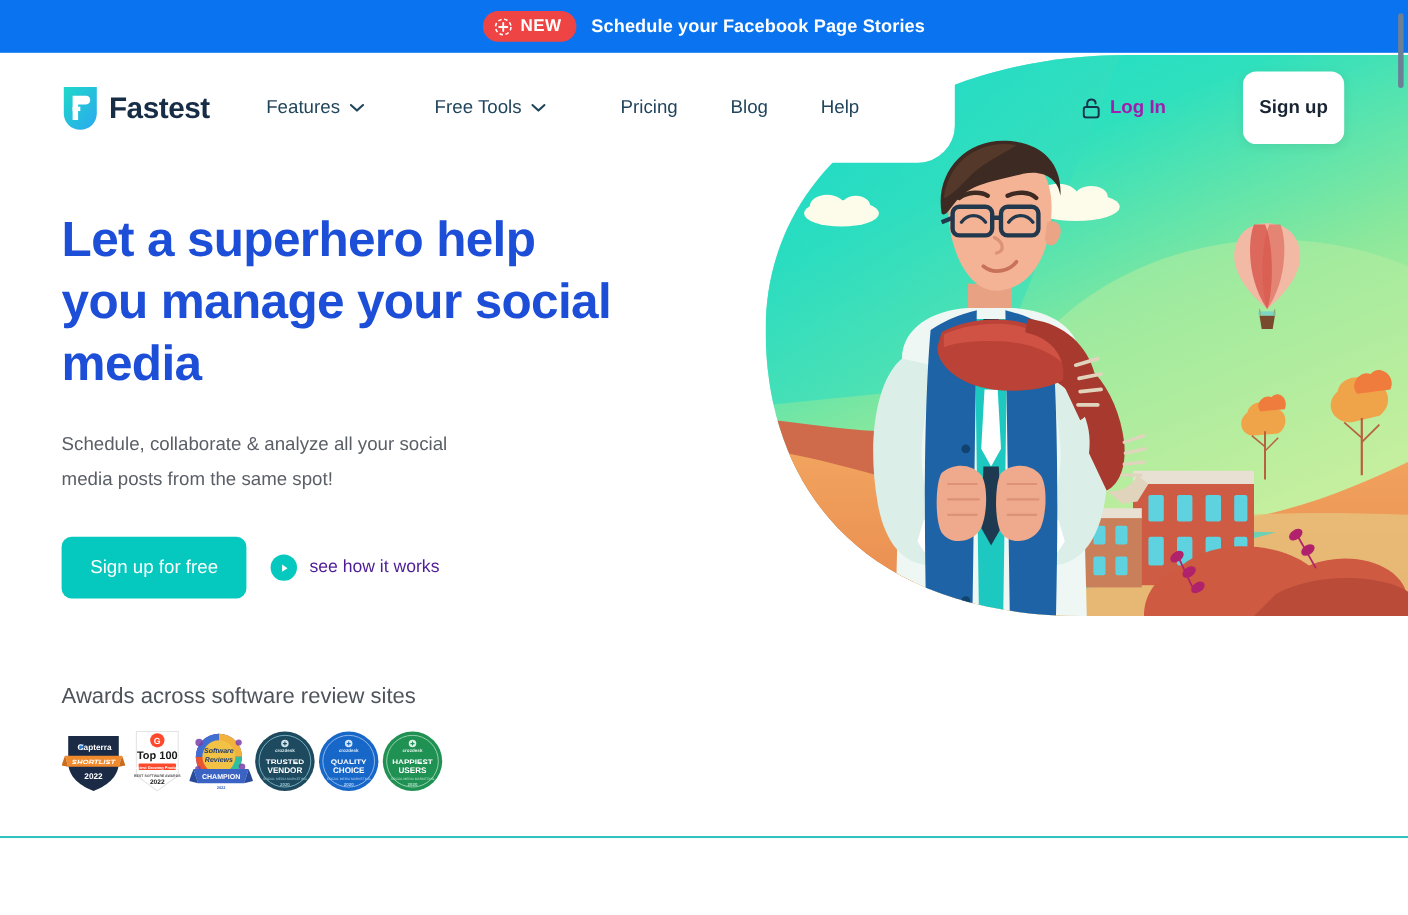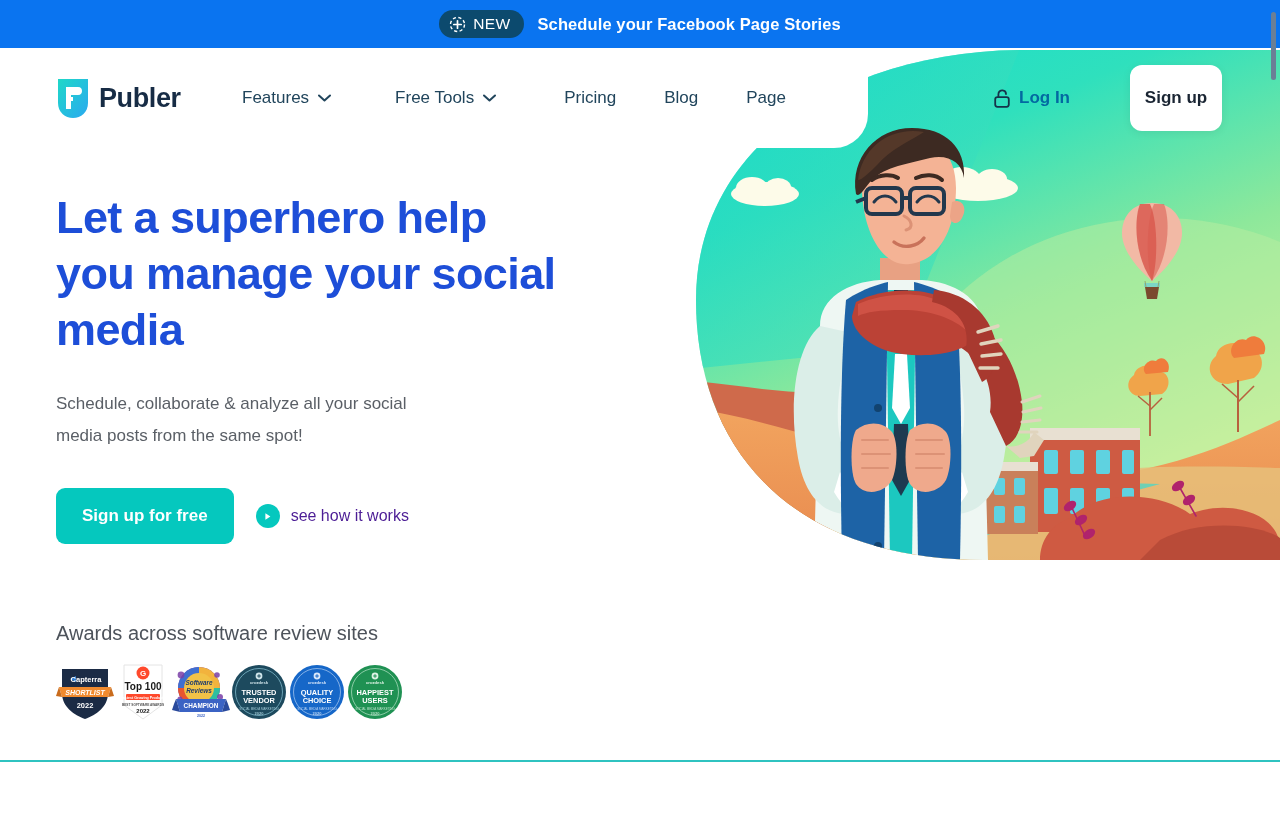--- a/index.html
+++ b/index.html
@@ -14,23 +14,23 @@
 
   
   .announce-bar {
     position: absolute; top: 0; left: 0; width: 1280px; height: 48px;
     background: #0a74f0;
     display: flex; align-items: center; justify-content: center;
     gap: 14px; z-index: 40;
   }
   .new-pill {
     display: flex; align-items: center; gap: 7px;
-    background: #0c4a6e; color: #fff;
+    background: #ef4444; color: #fff;
     border-radius: 16px; padding: 5px 13px 5px 10px;
-    font-size: 15.5px; font-weight: normal; letter-spacing: .4px;
+    font-size: 15.5px; font-weight: bold; letter-spacing: .4px;
   }
   .new-pill svg { display: block; }
   .announce-text {
     color: #ffffff; font-size: 16.5px; font-weight: bold; letter-spacing: .1px;
   }
 
   
   .hero-art {
     position: absolute; top: 48px; left: 600px;
     width: 680px; height: 512px; overflow: hidden; z-index: 1;
@@ -73,48 +73,49 @@
   .nav-gap-3 { width: 48px; }
   .nav-gap-4 { width: 48px; }
   .caret { display: block; }
 
   .nav-right {
     position: absolute; right: 0; top: 0; height: 100px;
     display: flex; align-items: center;
   }
   .login {
     display: flex; align-items: center; gap: 9px;
-    color: #0369a1; font-size: 17px; font-weight: bold; cursor: pointer;
+    color: #a21caf; font-size: 17px; font-weight: bold; cursor: pointer;
     margin-right: 60px;
   }
   .signup-btn {
     width: 92px; height: 66px; background: #ffffff;
     border-radius: 12px;
     display: flex; align-items: center; justify-content: center;
     color: #1a2533; font-size: 17px; font-weight: bold; cursor: pointer;
     margin-right: 58px;
     box-shadow: 0 2px 10px rgba(0,0,0,0.07);
+    margin-left: 10px;
   }
 
   
   .hero-copy { position: absolute; left: 56px; top: 190px; width: 520px; z-index: 10; }
   .hero-title {
     font-size: 45px; line-height: 56px; font-weight: bold;
     color: #1d4ed8; letter-spacing: -.6px;
   }
   .hero-sub {
     margin-top: 30px;
     font-size: 17px; line-height: 32px; color: #5a5f66; max-width: 380px;
   }
   .cta-row { margin-top: 36px; display: flex; align-items: center; gap: 22px; }
   .cta-primary {
     background: #05c8be; color: #fff; border: none;
     border-radius: 9px; padding: 0 26px; height: 56px;
     font-family: inherit; font-size: 17px; cursor: pointer;
-    display: flex; align-items: center; justify-content: center; font-weight: bold;
+    display: flex; align-items: center; justify-content: center;
   }
   .cta-secondary {
     display: flex; align-items: center; gap: 11px; cursor: pointer;
   }
   .play-circle {
     width: 24px; height: 24px; border-radius: 50%; background: #05c8be;
     display: flex; align-items: center; justify-content: center; flex: none;
   }
   .cta-secondary-label { font-size: 16px; color: #4c1d95; }
 
@@ -378,21 +379,21 @@
         <defs>
           <linearGradient id="logoGrad" x1="0" y1="0" x2="1" y2="1">
             <stop offset="0%" stop-color="#1fd8c8"></stop>
             <stop offset="100%" stop-color="#2aa9f0"></stop>
           </linearGradient>
         </defs>
         <path d="M 2 3 L 32 3 L 32 27 C 32 36, 25 42, 17 42 C 9 42, 2 36, 2 27 Z" fill="url(#logoGrad)"></path>
         <path d="M 10 11 L 22 11 C 25 11, 26 13, 26 15 C 26 17, 25 19, 22 19 L 15 19 L 15 33 L 10 33 Z" fill="#ffffff"></path>
         <rect x="10" y="21" width="7" height="4" fill="#ffffff"></rect>
       </svg>
-      <span class="logo-text">Publer</span>
+      <span class="logo-text">Fastest</span>
     </div>
 
     <div class="nav-links">
       <div class="nav-link">
         <span>Features</span>
         <svg class="caret" width="13" height="8" viewBox="0 0 13 8">
           <path d="M 1 1.5 L 6.5 6.5 L 12 1.5" fill="none" stroke="#21455c" stroke-width="2" stroke-linecap="round" stroke-linejoin="round"></path>
         </svg>
       </div>
       <div class="nav-gap-1"></div>
@@ -405,21 +406,21 @@
       <div class="nav-gap-2"></div>
       <div class="nav-link">
         <span>Pricing</span>
       </div>
       <div class="nav-gap-3"></div>
       <div class="nav-link">
         <span>Blog</span>
       </div>
       <div class="nav-gap-4"></div>
       <div class="nav-link">
-        <span>Page</span>
+        <span>Help</span>
       </div>
     </div>
 
     <div class="nav-right">
       <div class="login">
         <svg width="16" height="19" viewBox="0 0 16 19">
           <rect x="1.2" y="8.2" width="13.6" height="9.6" rx="2.2" fill="none" stroke="#15334a" stroke-width="1.8"></rect>
           <path d="M 4.4 8.2 L 4.4 5.2 C 4.4 2.6, 6.4 1.2, 8.6 1.4 C 10.6 1.6, 12 3.2, 12 5" fill="none" stroke="#15334a" stroke-width="1.8" stroke-linecap="round"></path>
         </svg>
         <span>Log In</span>

